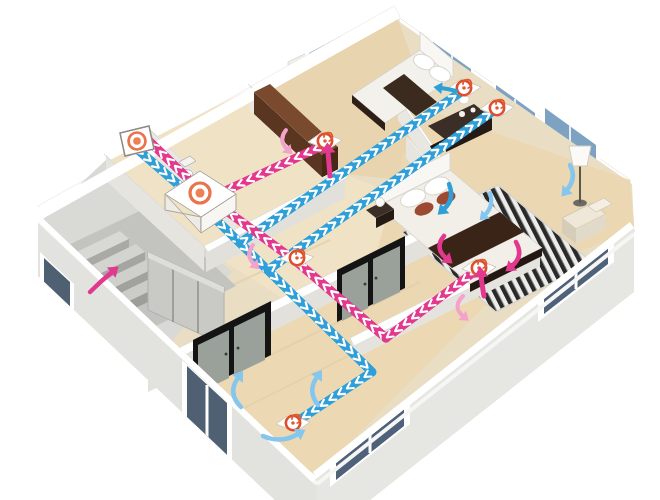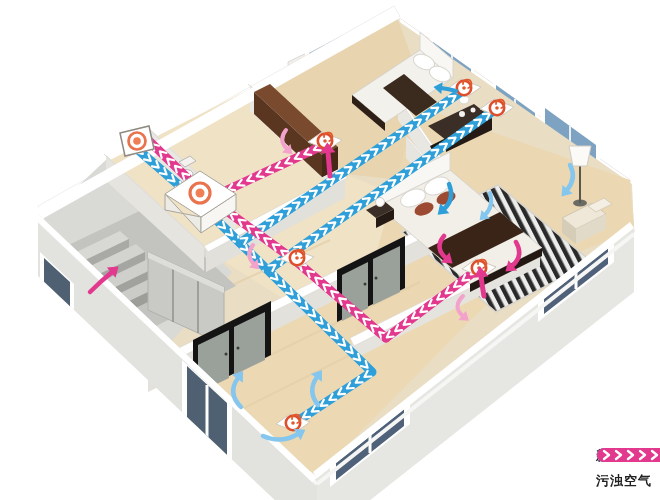--- a/index.html
+++ b/index.html
@@ -381,29 +381,13 @@
           <path d="M286,130 Q278,140 287,149" fill="none" stroke="#f2a2cb" stroke-width="4" stroke-linecap="round"></path>
           <polygon points="292.37401153701774,154.37401153701776 282.0502525316942,152.53553390593274 290.5355339059327,144.05025253169416" fill="#f2a2cb"></polygon>
         </g>
         <g>
           <path d="M253,245 Q245,255 254,264" fill="none" stroke="#f2a2cb" stroke-width="4" stroke-linecap="round"></path>
           <polygon points="259.37401153701774,269.37401153701774 249.05025253169416,267.5355339059327 257.5355339059327,259.0502525316942" fill="#f2a2cb"></polygon>
         </g>
       </g>
 </svg>
 
-  <div class="legend">
-    <div class="legend-row">
-      <svg width="72" height="16" viewBox="0 0 72 16">
-        <rect x="1" y="1" width="70" height="14" rx="7" fill="#2e9fd8"></rect>
-        <path class="pill-chev" d="M8,4 L13,8 L8,12 M20,4 L25,8 L20,12 M32,4 L37,8 L32,12 M44,4 L49,8 L44,12 M56,4 L61,8 L56,12"></path>
-      </svg>
-      <span class="legend-label">新鲜空气</span>
-    </div>
-    <div class="legend-row">
-      <svg width="72" height="16" viewBox="0 0 72 16">
-        <rect x="1" y="1" width="70" height="14" rx="7" fill="#e2388e"></rect>
-        <path class="pill-chev" d="M8,4 L13,8 L8,12 M20,4 L25,8 L20,12 M32,4 L37,8 L32,12 M44,4 L49,8 L44,12 M56,4 L61,8 L56,12"></path>
-      </svg>
-      <span class="legend-label">污浊空气</span>
-    </div>
-  </div>
 </div>
 
 </body></html>

